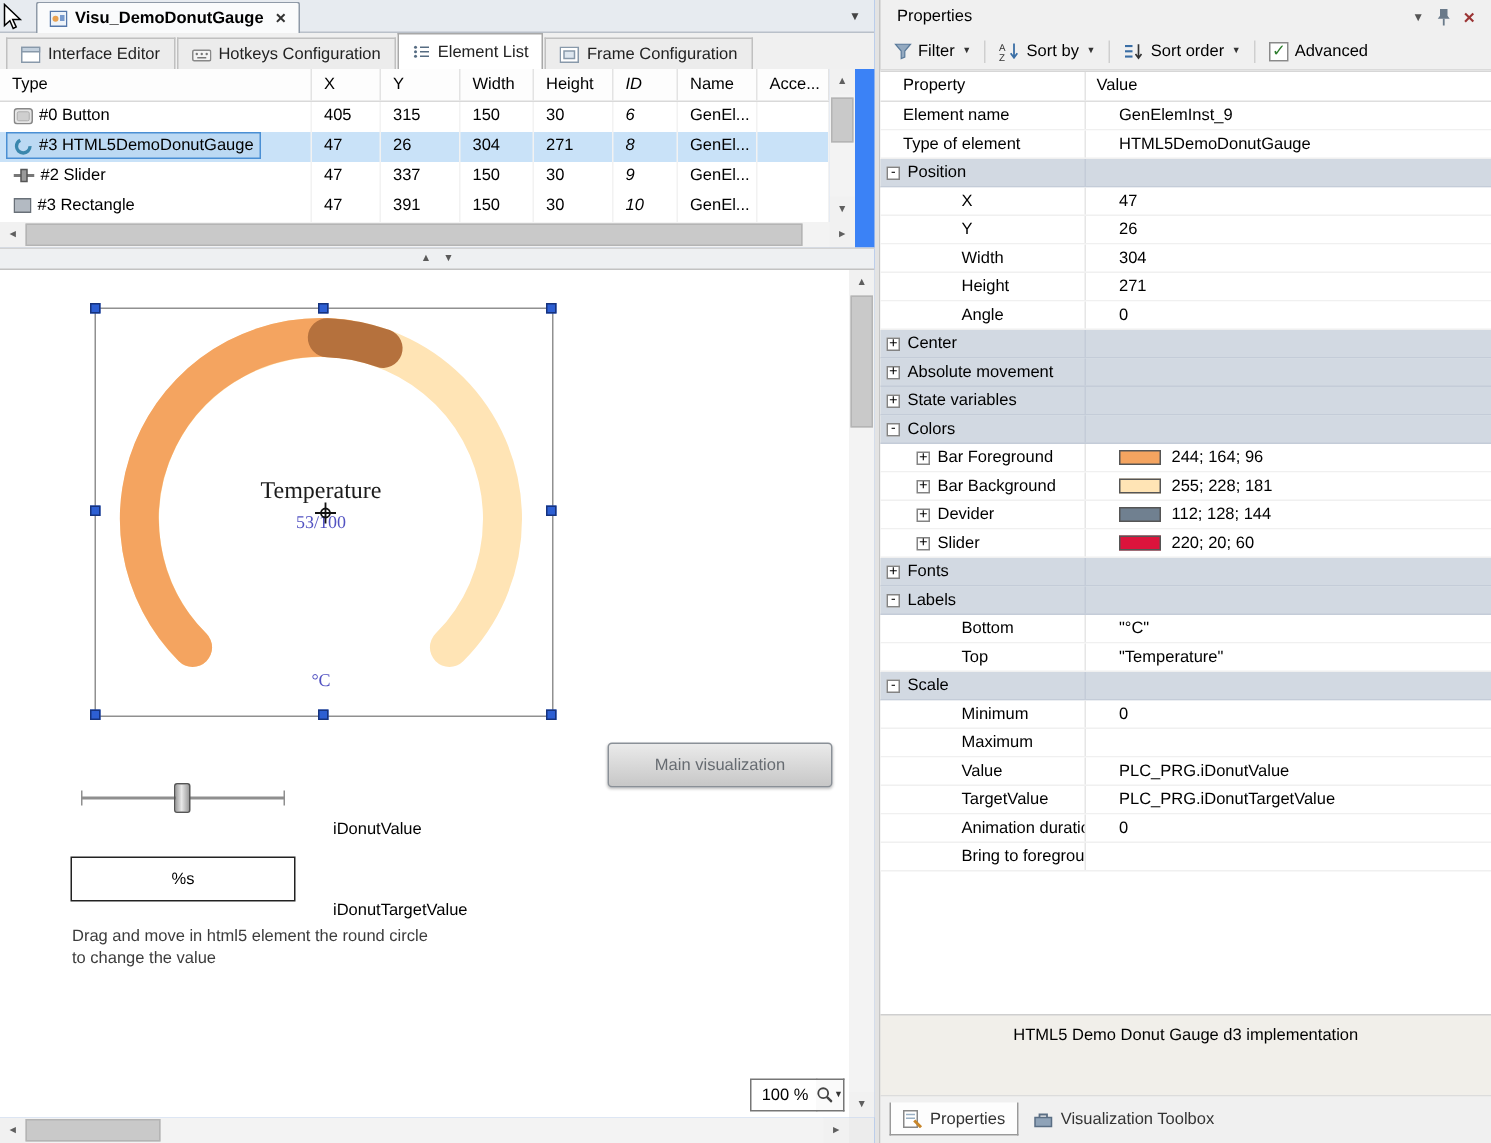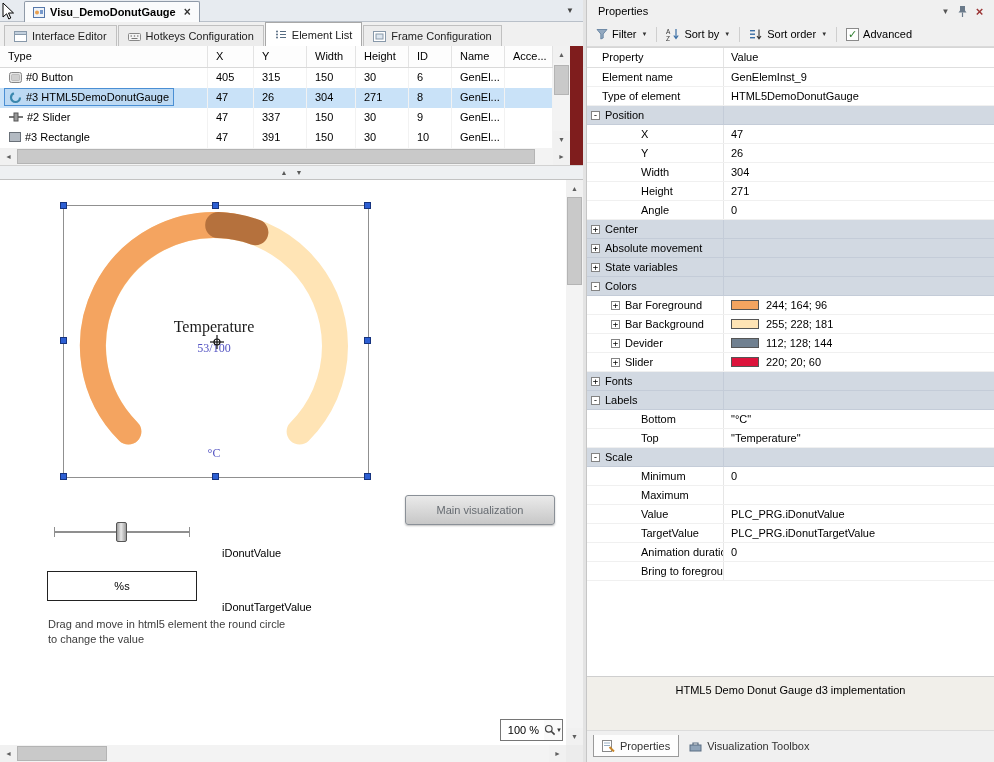--- a/index.html
+++ b/index.html
@@ -1,38 +1,38 @@
 <!DOCTYPE html>
 <html><head>
 <meta charset="utf-8">
 <style>
   * { box-sizing: border-box; margin: 0; padding: 0; }
   html,body { background:#d4d0c8; }
   body { font-family:"Liberation Sans","DejaVu Sans",sans-serif; font-size:11px; color:#000; }
-  .app { position:relative; width:994px; height:762px; background:#7f1d1d; overflow:hidden; }
+  .app { position:relative; width:994px; height:762px; background:#3b82f6; overflow:hidden; }
 
   
   .left { position:absolute; left:0; top:0; width:583px; height:762px; }
 
   .doctabbar { position:absolute; left:0; top:0; width:583px; height:22px; background:#e7ebf0; border-bottom:1px solid #b9c0c9; }
   .doctab { position:absolute; left:24px; top:1px; height:21px; display:flex; align-items:center; gap:5px; padding:0 8px; background:#fafbfc; border:1px solid #8f9aa8; border-bottom:none; border-radius:2px 2px 0 0; font-weight:bold; }
   .dtclose { font-weight:bold; color:#333; font-size:12px; margin-left:3px; line-height:12px; }
   .dtdrop { position:absolute; right:9px; top:6px; font-size:8px; color:#444; }
   .cursor { position:absolute; left:2px; top:2px; z-index:50; }
 
   .etabs { position:absolute; left:0; top:22px; width:583px; height:24px; background:#f0f0f0; display:flex; align-items:flex-end; padding-left:4px; gap:1px; }
   .etab { display:flex; align-items:center; gap:5px; height:21px; padding:0 9px; background:#ececec; border:1px solid #c0c0c0; border-bottom:none; color:#222; white-space:nowrap; }
   .etab.active { background:#fff; height:24px; border-color:#a8a8a8; position:relative; z-index:2; }
   .mi { display:inline-flex; align-items:center; }
 
   
   .elh { position:absolute; top:46px; left:0; width:553px; height:22px; background:#fdfdfd; border-bottom:1px solid #d9d9d9; display:flex; }
   .elh > div { padding-left:8px; line-height:21px; border-right:1px solid #e3e3e3; overflow:hidden; white-space:nowrap; }
   .c-type { width:208px; } .c-x { width:46px; } .c-y { width:53px; } .c-w { width:49px; }
-  .c-h { width:53px; } .c-id { width:43px; } .c-name { width:53px; } .c-acc { width:48px; }
+  .c-h { width:53px; } .c-id { width:43px;font-style:italic; } .c-name { width:53px; } .c-acc { width:48px; }
   .el-body { position:absolute; top:68px; left:0; width:553px; height:80px; background:#fff; }
   .el-row { display:flex; height:20px; line-height:19px; }
   .el-row > div { padding-left:8px; overflow:hidden; white-space:nowrap; border-right:1px solid #f2f2f2; }
   .el-row > .c-type { padding-left:4px; }
   .el-row.sel { background:#c9e2f8; }
   .twrap { display:inline-flex; align-items:center; gap:4px; padding:0 4px; height:18px; border:1px solid transparent; }
   .el-row.sel .twrap { border-color:#4a8fd4; background:#bcd9f3; }
 
   
   .sb { display:flex; background:#f0f0f0; }
@@ -77,21 +77,21 @@
   .tbgrp { display:flex; align-items:center; gap:4px; padding:1px 2px; }
   .tbdrop { font-size:6px; color:#333; margin-left:1px; }
   .tsep { width:1px; height:15px; background:#cfcfcf; margin:0 3px; }
   .cb { width:13px; height:13px; border:1px solid #8a8a8a; background:#fff; display:flex; align-items:center; justify-content:center; }
   .cbm { color:#2d7d2d; font-size:11px; line-height:11px; font-weight:bold; }
 
   .pgrid { position:absolute; top:47px; left:0; right:0; height:629px; background:#fff; border-top:1px solid #d6d6d6; }
   .pgh { display:flex; height:20px; background:#fff; border-bottom:1px solid #dedede; }
   .pgh .h1 { width:137px; padding-left:15px; line-height:19px; border-right:1px solid #e4e4e4; }
   .pgh .h2 { padding-left:7px; line-height:19px; }
-  .prow { display:flex; height:19px; border-bottom:1px solid #f0f0f0; background:#fff; }
+  .prow { display:flex; height:19px; border-bottom:1px solid #f0f0f0; background:#fff;gap:15px; }
   .prow .pn { width:137px; min-width:137px; line-height:18px; border-right:1px solid #e6e6e6; overflow:hidden; white-space:nowrap; padding-left:15px; }
   .prow .pn.g { padding-left:4px; display:flex; align-items:center; }
   .prow .pn.cx { padding-left:24px; display:flex; align-items:center; }
   .prow .pn.i2 { padding-left:54px; }
   .prow .pv { flex:1; line-height:18px; padding-left:7px; overflow:hidden; white-space:nowrap; display:flex; align-items:center; gap:7px; }
   .prow.grp { background:#d2d9e2; border-bottom:1px solid #c4ccd8; }
   .prow.grp .pn { border-right-color:#c4ccd8; }
   .exp { width:9px; height:9px; min-width:9px; border:1px solid #838383; background:#fff; font-size:9px; line-height:7px; text-align:center; margin-right:5px; font-family:"DejaVu Sans Mono",monospace; }
   .swatch { width:28px; height:10px; border:1px solid #555; display:inline-block; }
 

